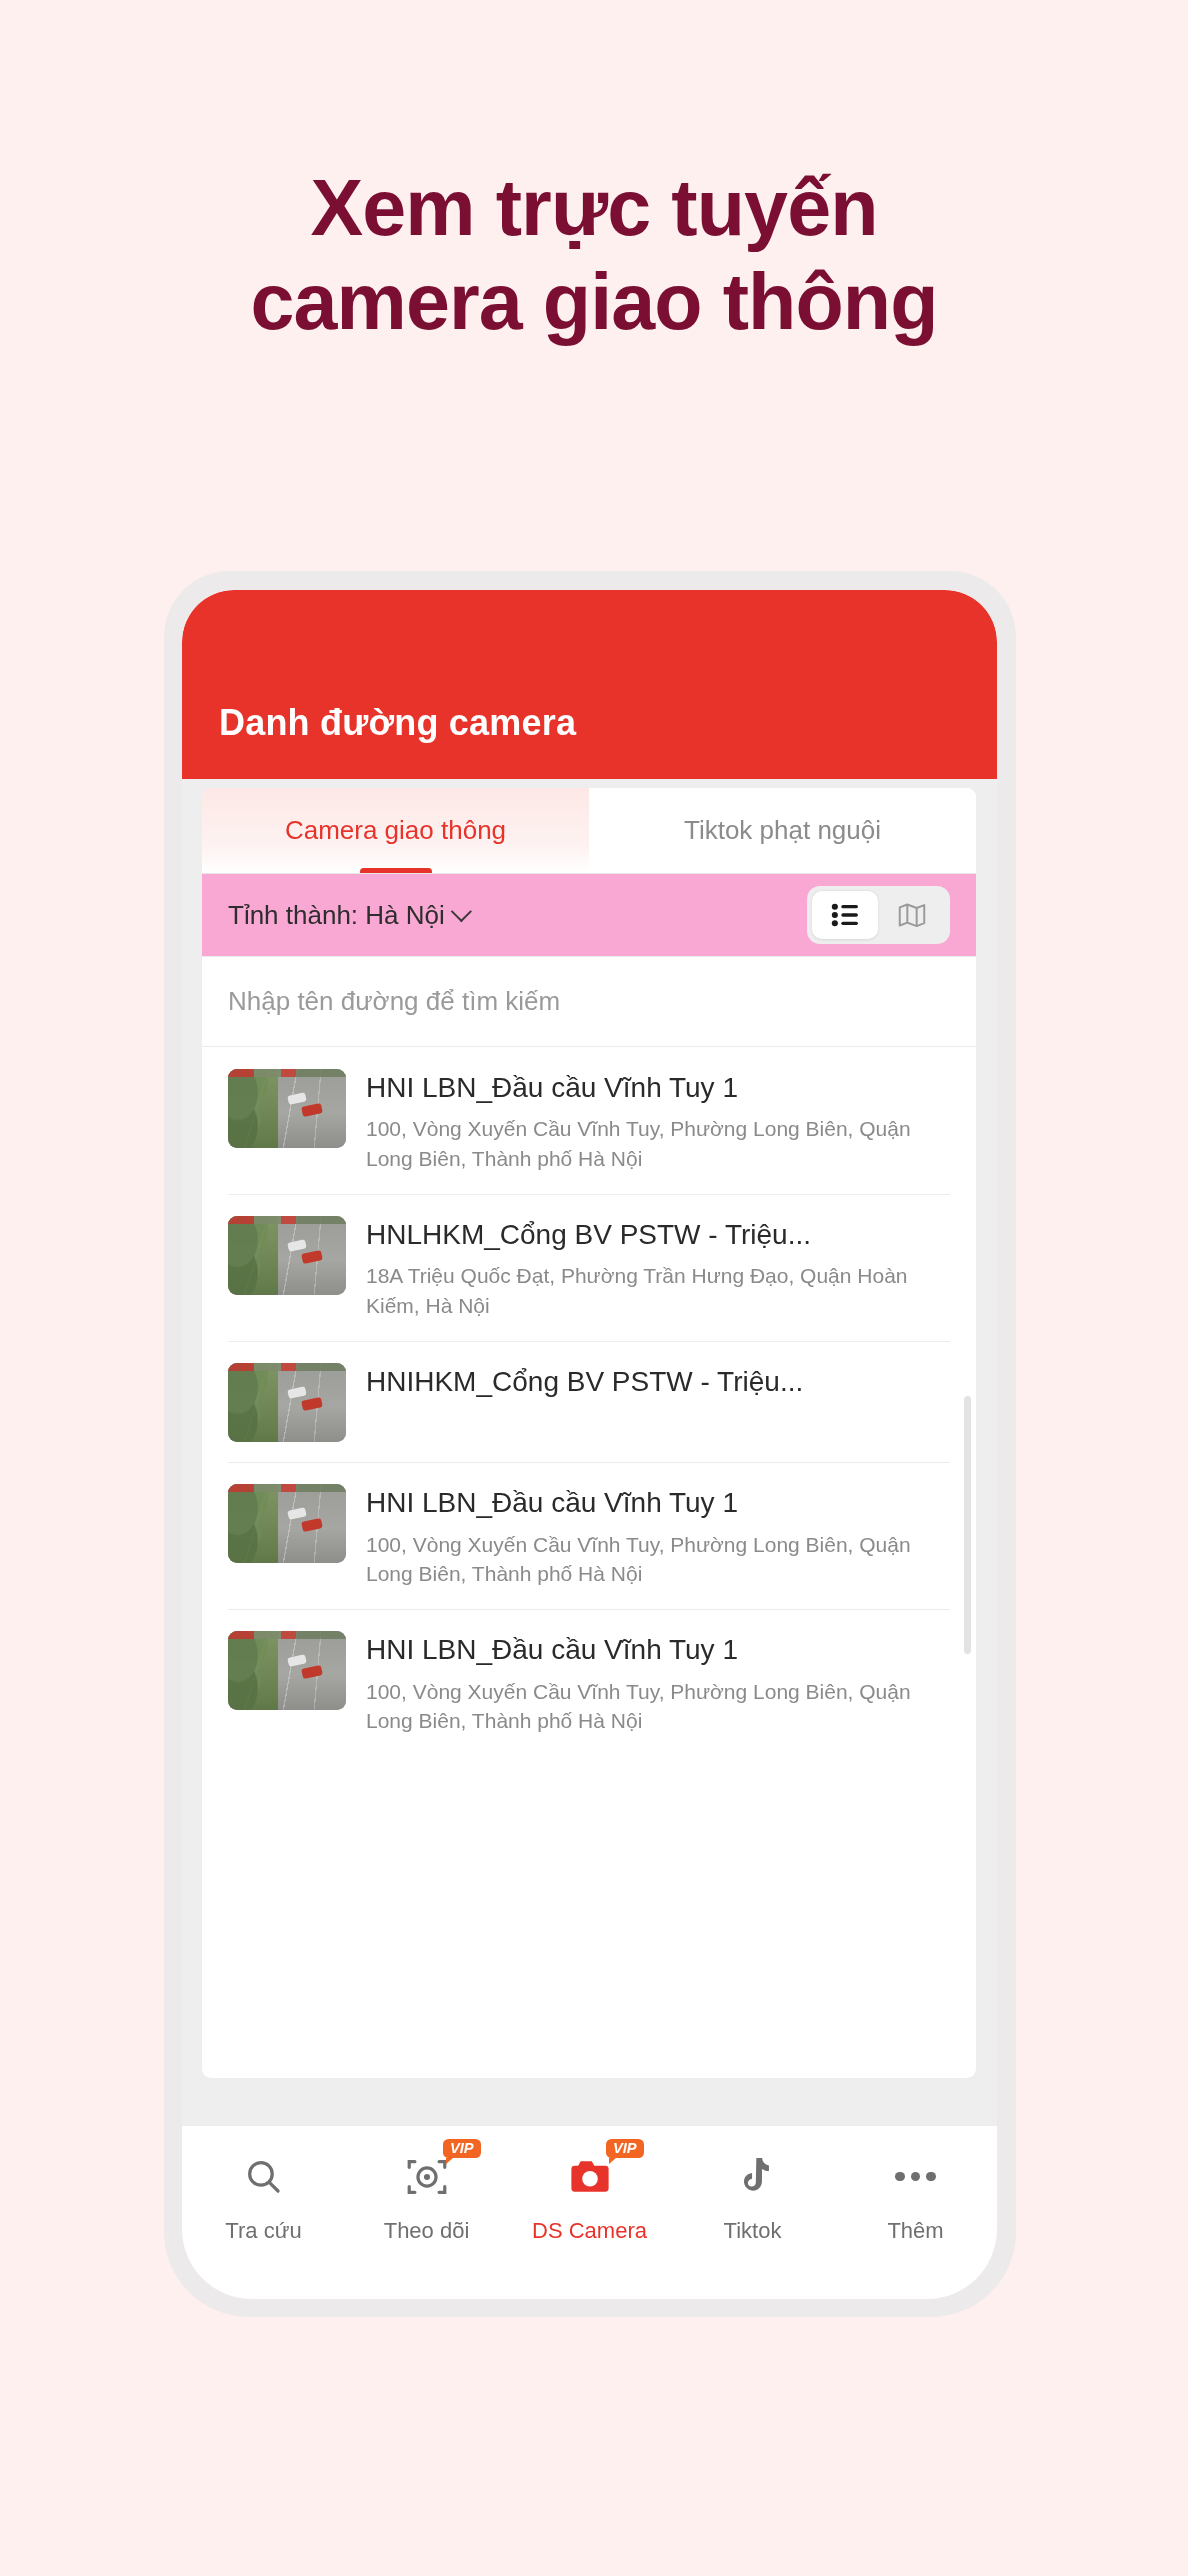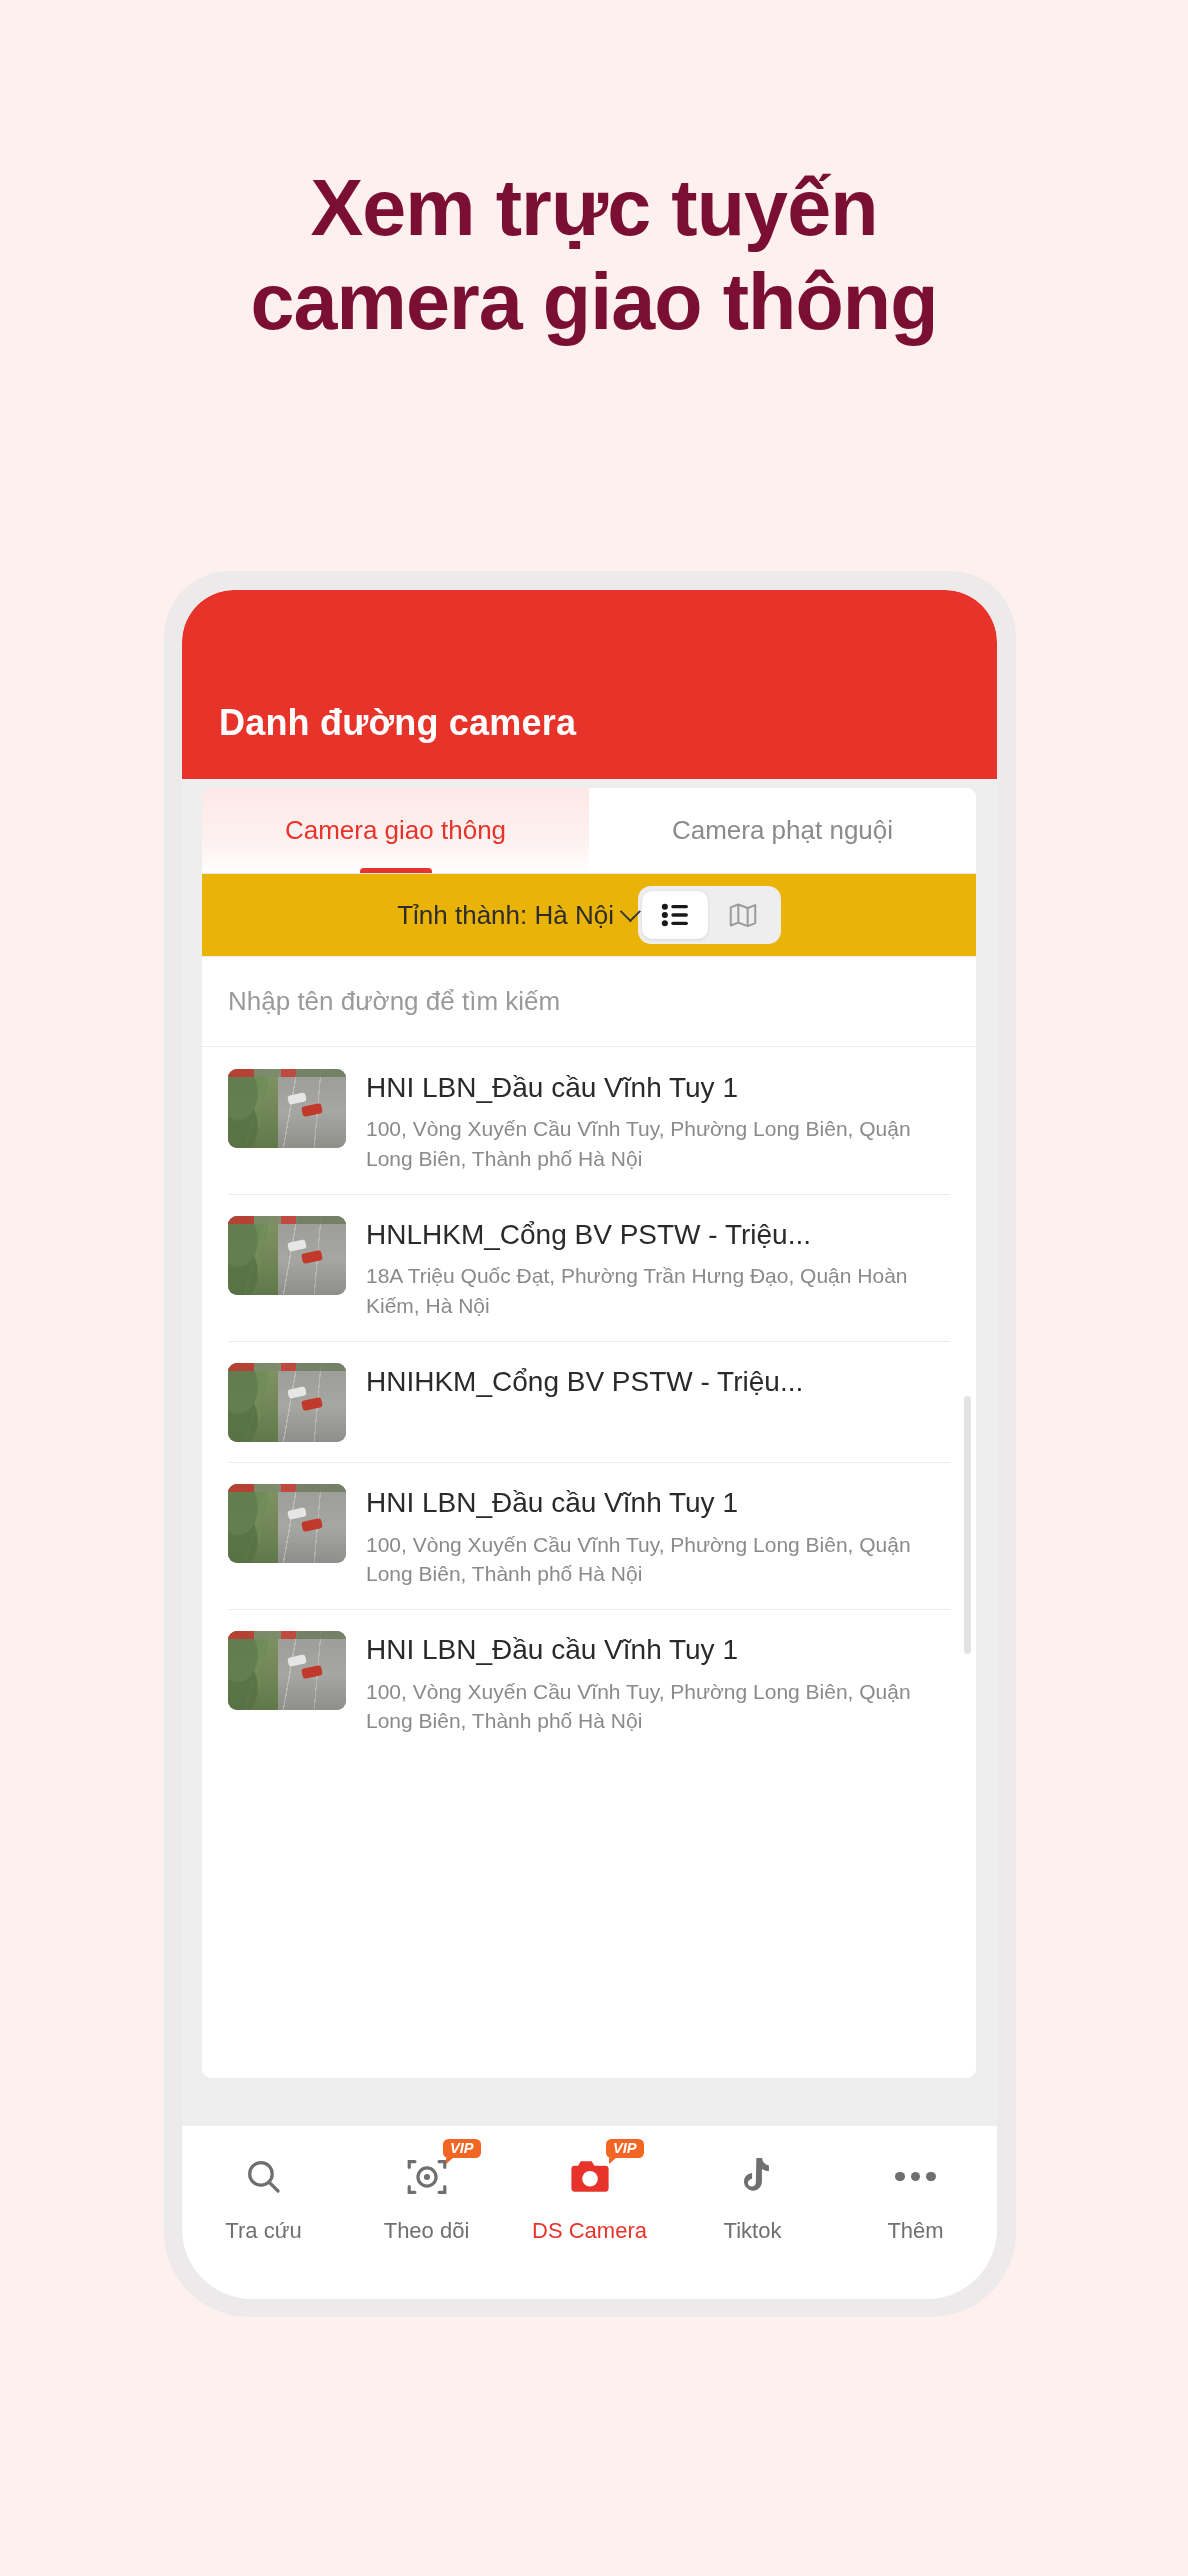--- a/index.html
+++ b/index.html
@@ -108,24 +108,24 @@
   }
   .tabs-divider{
     height:0.9px; background:#e6e6e6; width:100%;
   }
 
   
   .filter-row{
     height:83px;
     display:flex;
     align-items:center;
-    justify-content:center;
+    justify-content:space-between;
     padding:0 26px;
     border-bottom:0.9px solid #ececec;
-    background:#eab308;
+    background:#f9a8d4;
   }
   .province{
     font-size:26px;
     color:#2d2d2d;
     display:flex;
     align-items:center;
     gap:9.2px;
   }
   .chev{
     display:inline-block;
@@ -323,21 +323,21 @@
 
   <div class="content">
     <div class="card">
 
       <div class="tabs">
         <div class="tab active">
           <span>Camera giao thông</span>
           <span class="tab-underline"></span>
         </div>
         <div class="tab">
-          <span>Camera phạt nguội</span>
+          <span>Tiktok phạt nguội</span>
         </div>
       </div>
       <div class="tabs-divider"></div>
 
       <div class="filter-row">
         <div class="province">
           <span>Tỉnh thành: Hà Nội</span>
           <span class="chev"></span>
         </div>
         <div class="viewtoggle">

